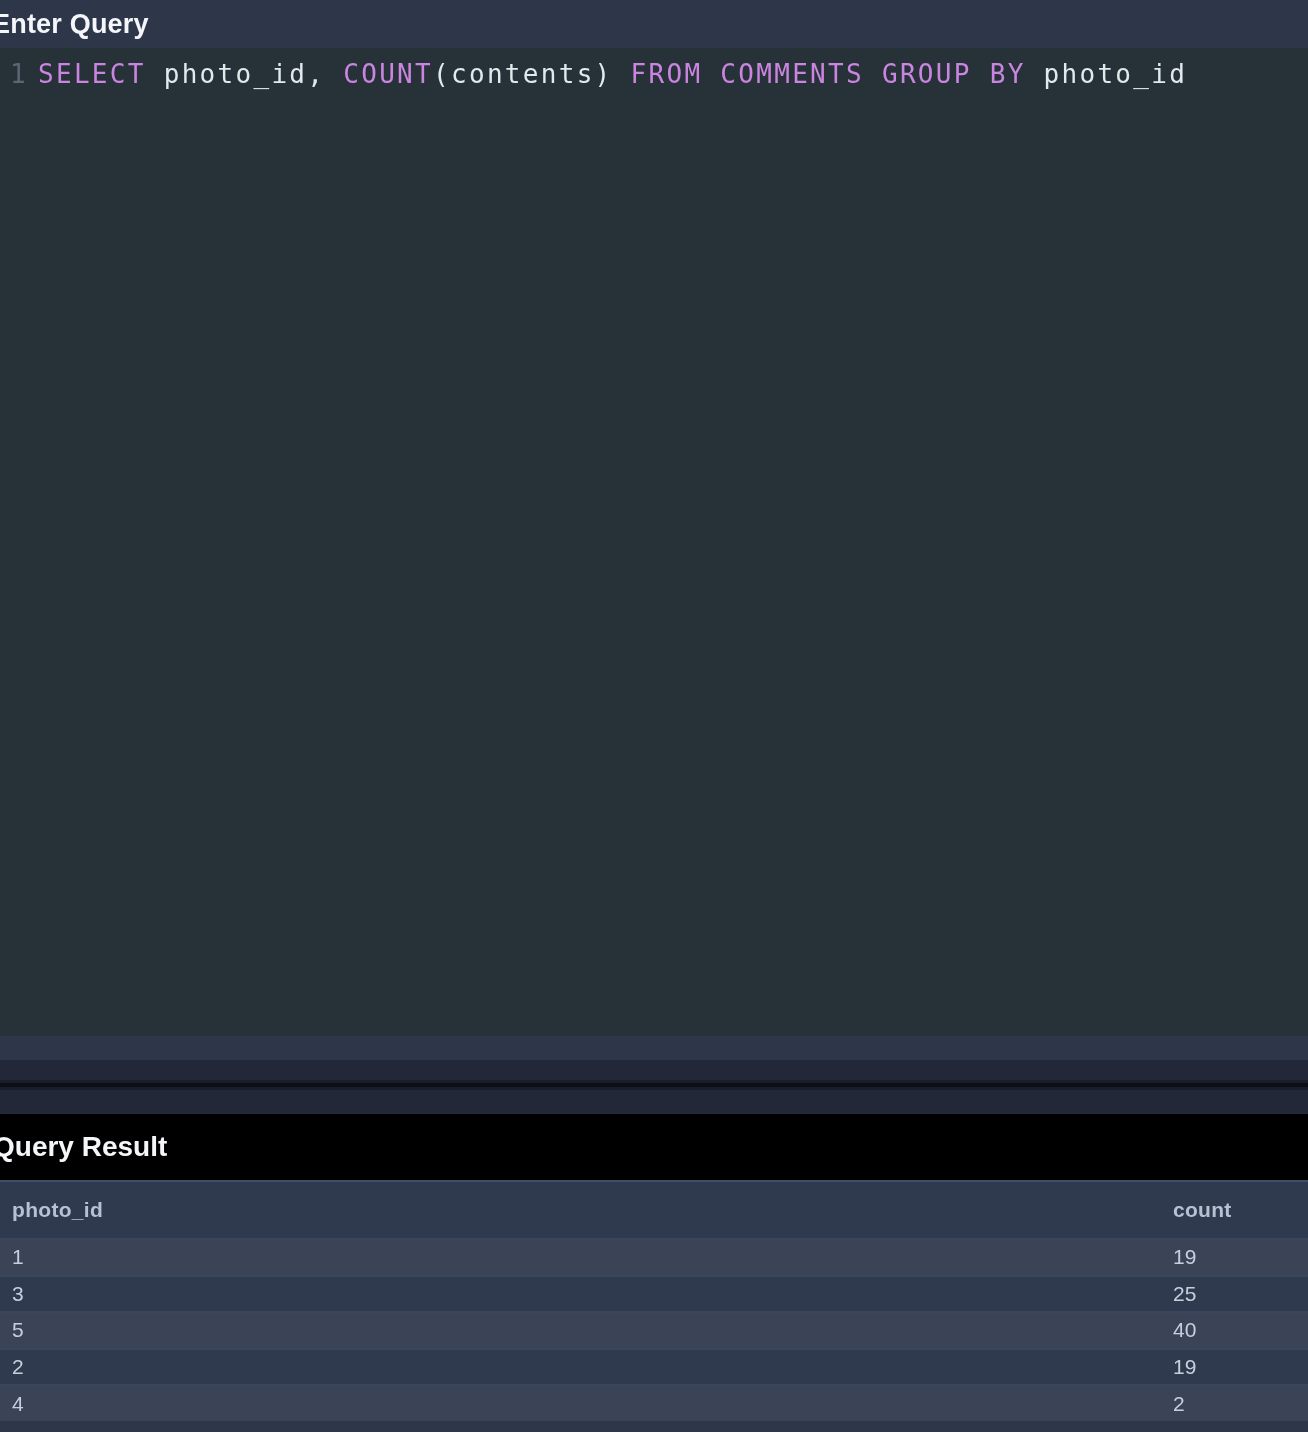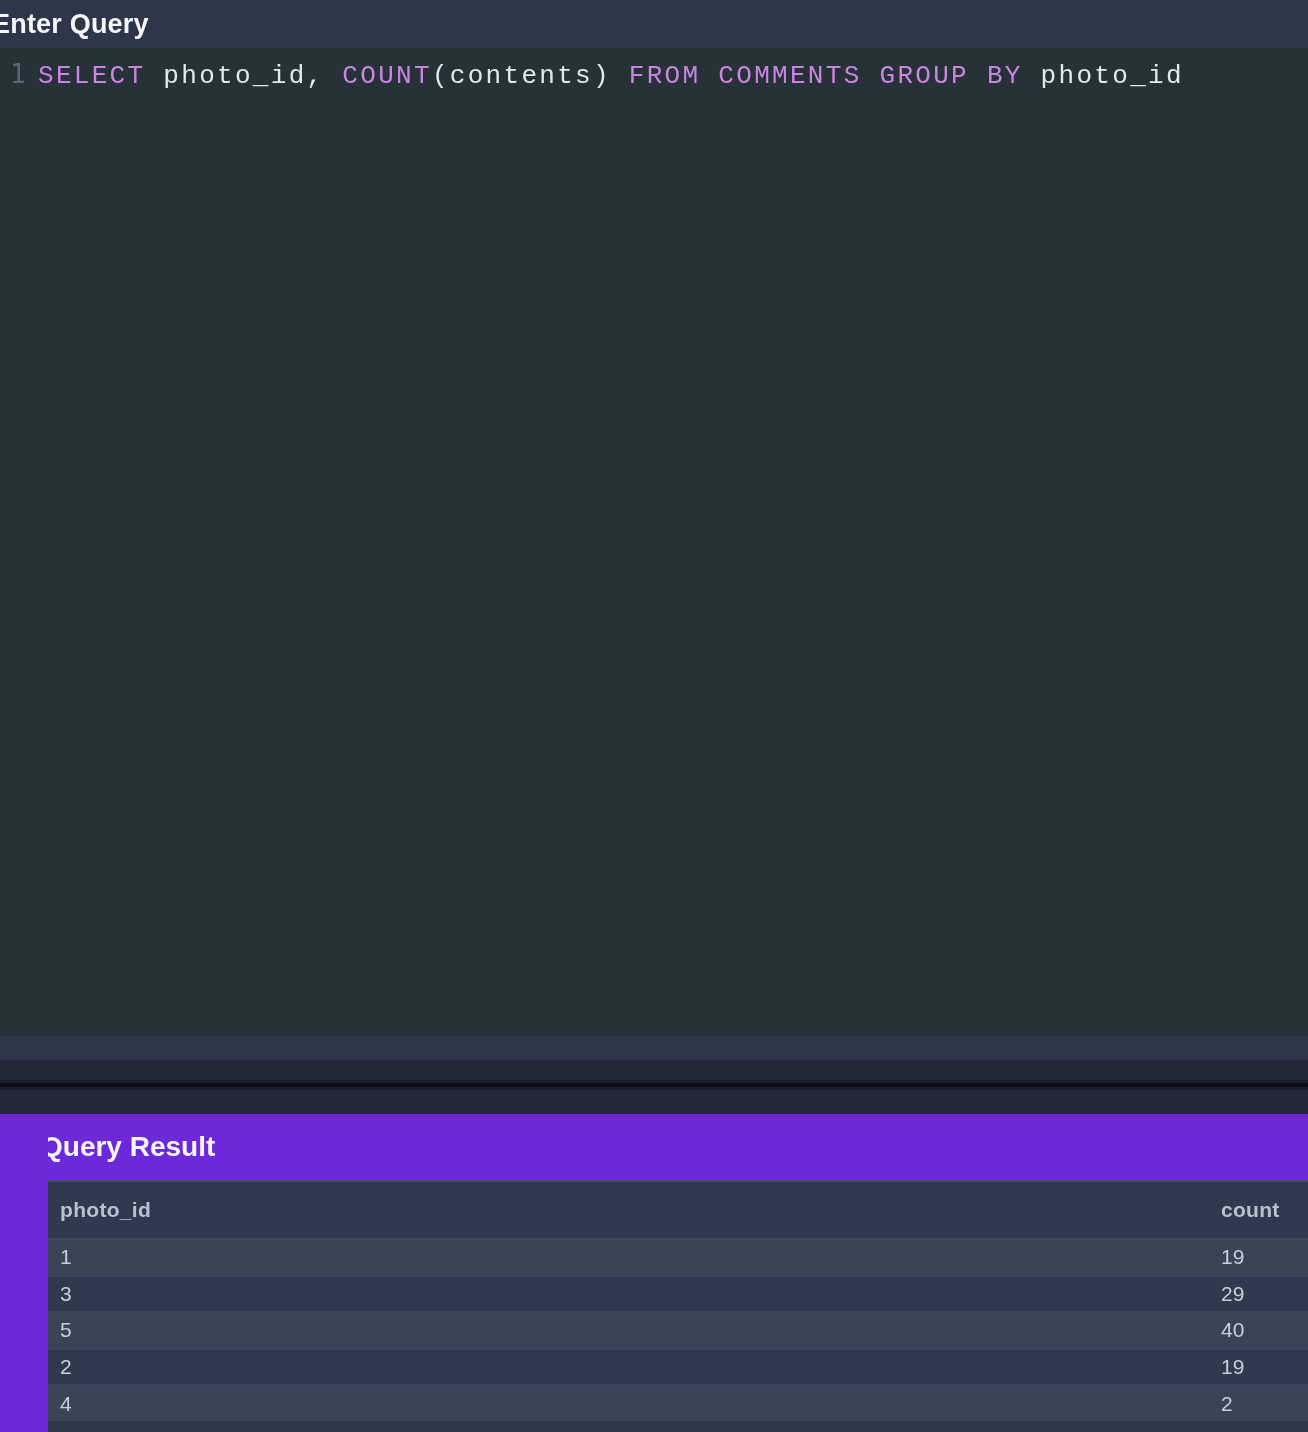--- a/index.html
+++ b/index.html
@@ -51,21 +51,21 @@
     white-space: pre;
   }
   .gutter {
     flex: none;
     width: 16px;
     margin-left: 10px;
     margin-right: 12px;
     text-align: right;
     color: #5A6673;
   }
-  .code { flex: 1; font-family: Liberation Mono, monospace; }
+  .code { flex: 1; }
   .tok-keyword { color: #C985E0; }
   .tok-plain   { color: #E0EAEB; }
 
   
   .editor-footer-strip {
     height: 24px;
     flex: none;
     background: #2E3749;
   }
 
@@ -73,25 +73,24 @@
   .splitter { height: 54px; flex: none; display: flex; flex-direction: column; }
   .gap-a { height: 20px; background: #222838; }
   .gap-b { height: 3px;  background: #191E2A; }
   .gap-c { height: 4px;  background: #0C0F15; }
   .gap-d { height: 3px;  background: #191E2A; }
   .gap-e { flex: 1;      background: #222838; }
 
   
   .result-panel {
     flex: 1;
-    background: #6d28d9;
+    background: #000000;
     display: flex;
     flex-direction: column;
     overflow: hidden;
-    padding-left: 48px;
   }
   .result-titlebar {
     height: 66px;
     flex: none;
     display: flex;
     align-items: center;
     overflow: hidden;
   }
   .result-titlebar .title {
     margin-left: -7px;
@@ -166,21 +165,21 @@
       <span>count</span>
     </div>
 
     <div id="result-rows">
         <div class="result-row grid-cols row-light">
           <span>1</span>
           <span>19</span>
         </div>
         <div class="result-row grid-cols row-dark">
           <span>3</span>
-          <span>29</span>
+          <span>25</span>
         </div>
         <div class="result-row grid-cols row-light">
           <span>5</span>
           <span>40</span>
         </div>
         <div class="result-row grid-cols row-dark">
           <span>2</span>
           <span>19</span>
         </div>
         <div class="result-row grid-cols row-light">

